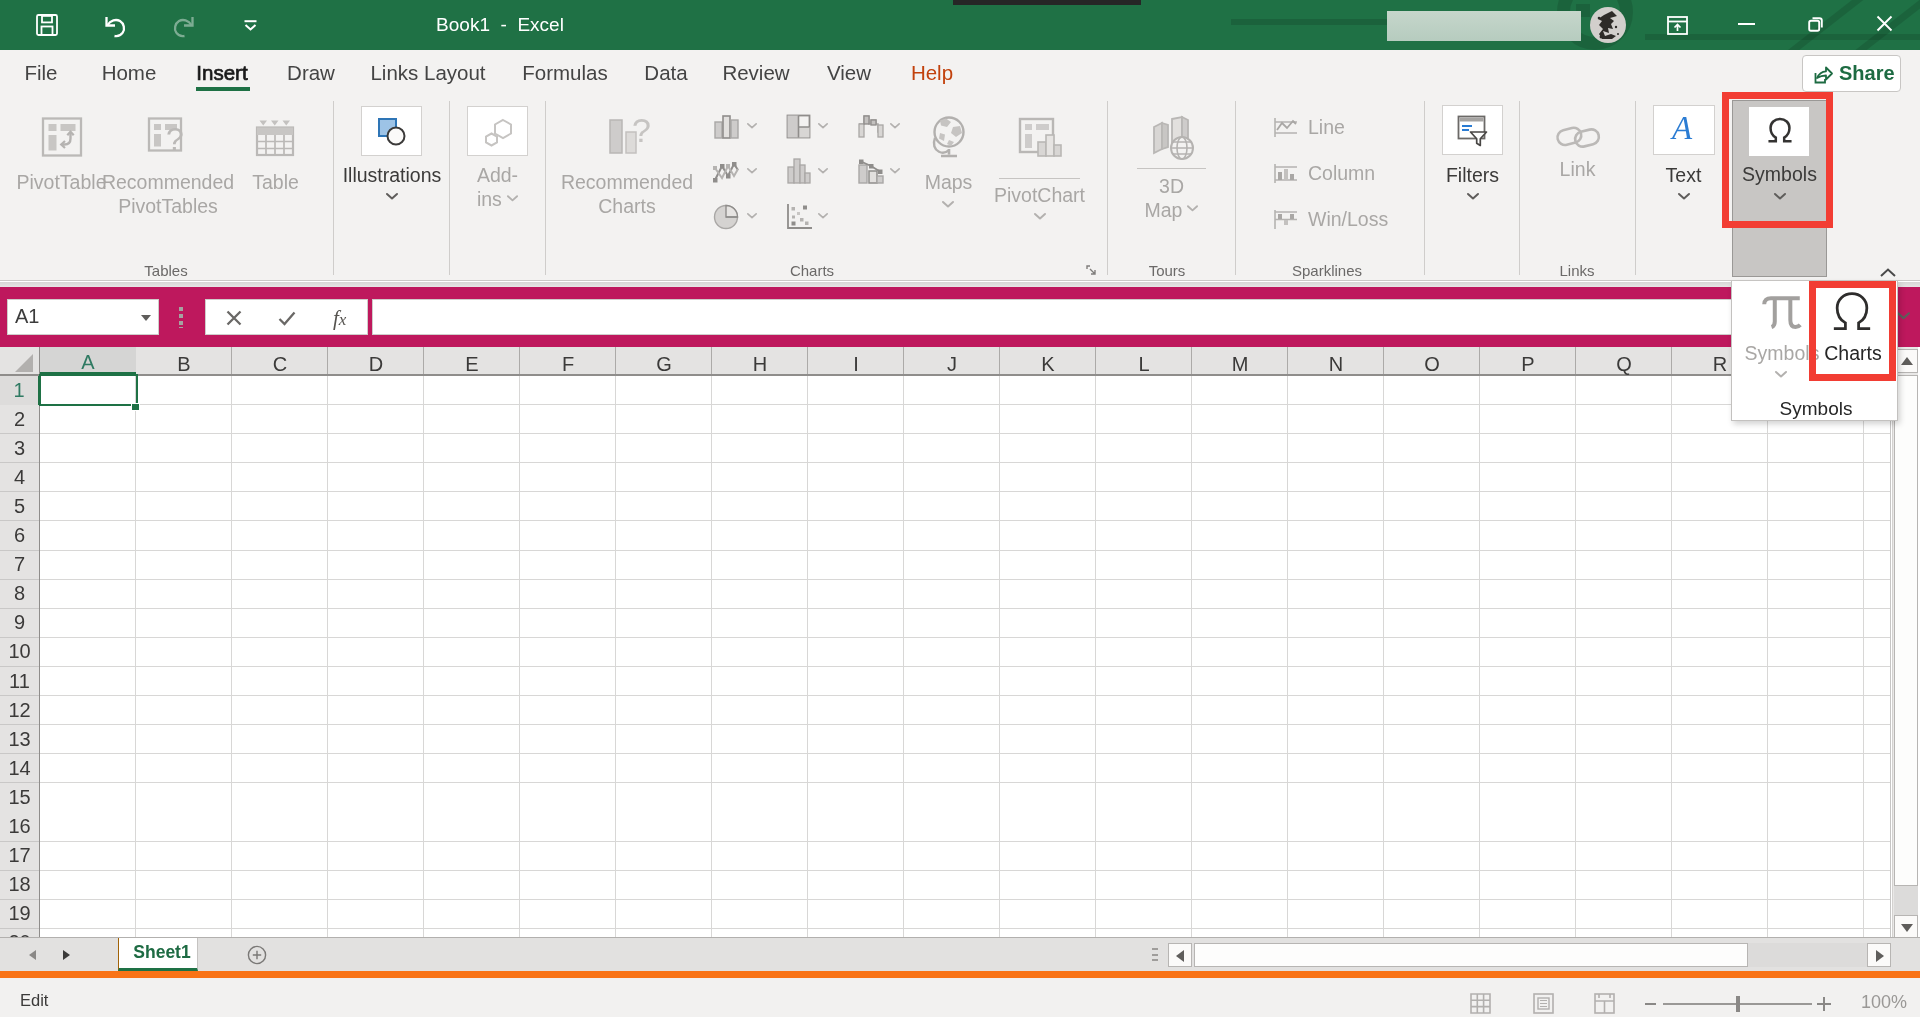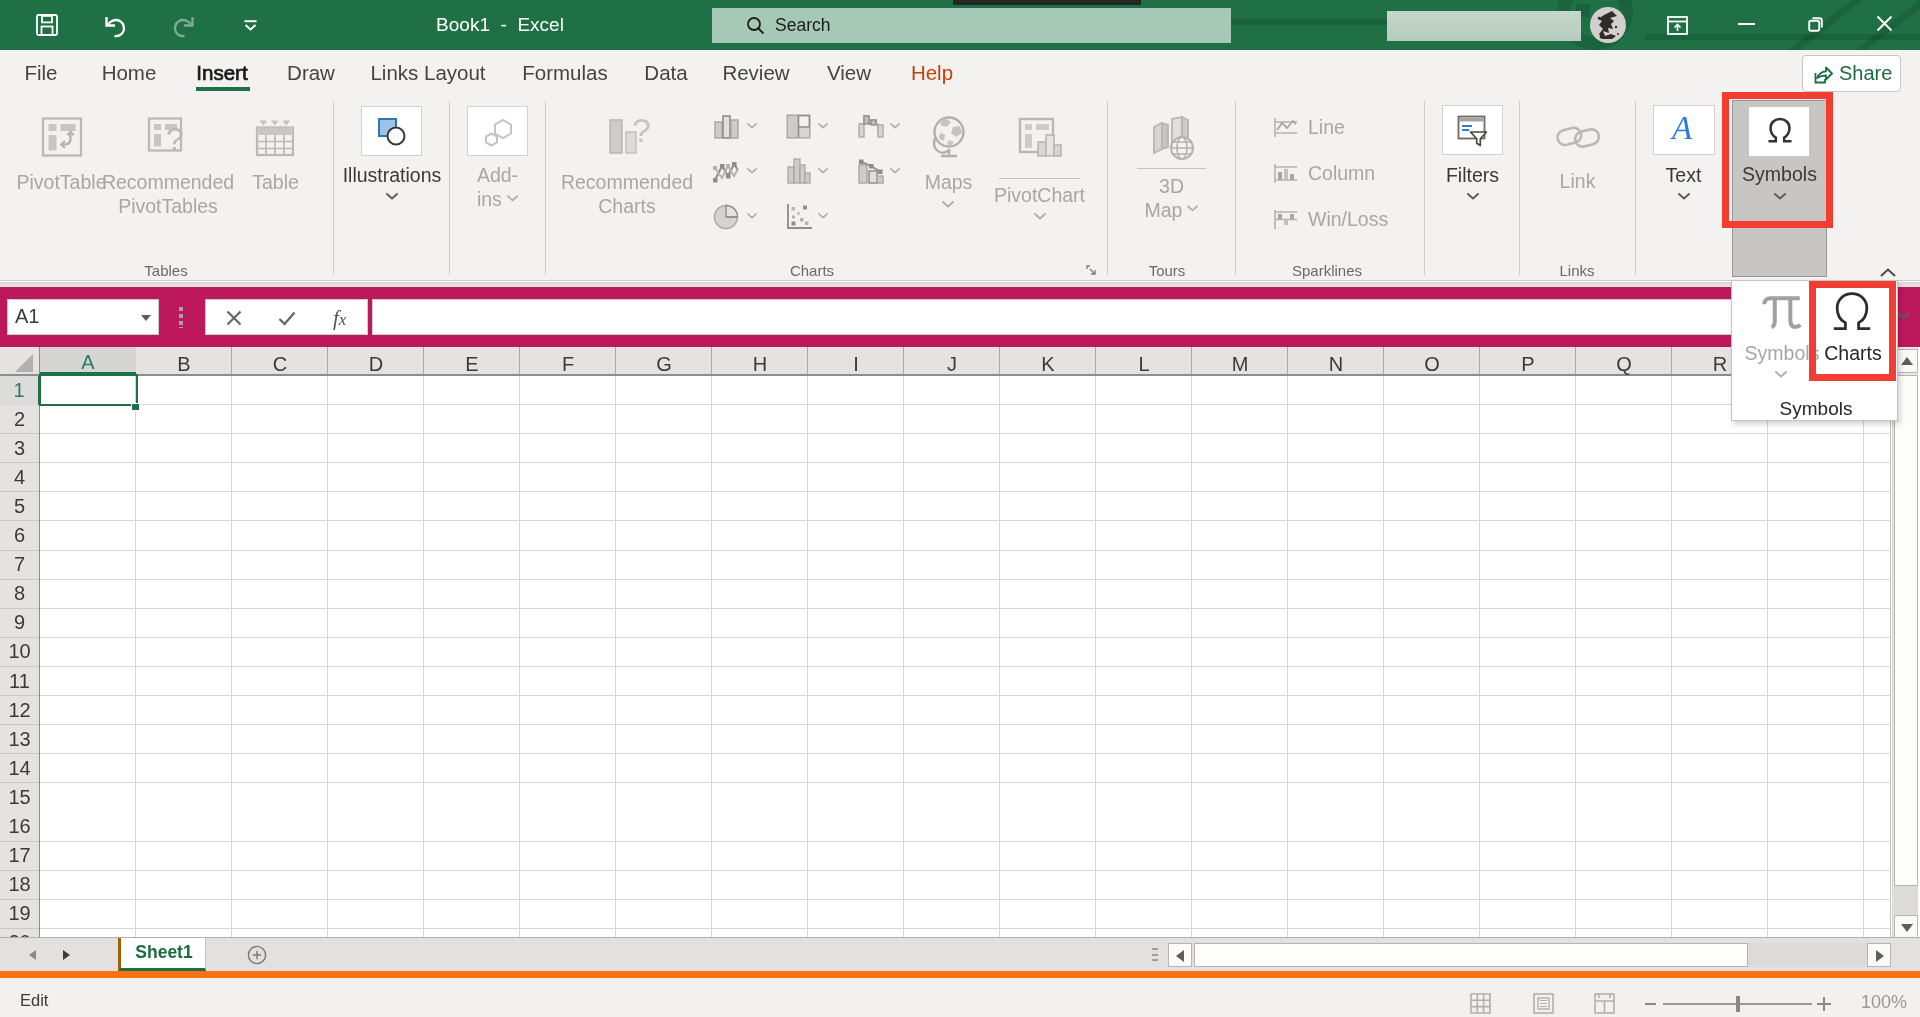--- a/index.html
+++ b/index.html
@@ -43,27 +43,20 @@
   </svg>
   <svg class="ab" style="left:243px;top:20px" width="15" height="11" viewBox="0 0 15 11">
     <line x1="1.5" y1="1.2" x2="13.5" y2="1.2" stroke="#fff" stroke-width="2"></line>
     <path d="M2.5,5 L7.5,9.5 L12.5,5" fill="none" stroke="#fff" stroke-width="2"></path>
   </svg>
 
   <div class="ab ctr" style="left:340px;top:14px;width:320px;font-size:19px;color:#fff">Book1&nbsp; - &nbsp;Excel</div>
 
   <div class="ab" style="left:953px;top:0;width:188px;height:5px;background:#262626"></div>
 
-  <div class="ab" style="left:712px;top:8px;width:519px;height:35px;background:#a5c9b6">
-    <svg class="ab" style="left:34px;top:8px" width="19" height="19" viewBox="0 0 19 19">
-      <circle cx="8" cy="8" r="6" fill="none" stroke="#1c1c1c" stroke-width="1.8"></circle>
-      <line x1="12.5" y1="12.5" x2="17.5" y2="17.5" stroke="#1c1c1c" stroke-width="1.8"></line>
-    </svg>
-    <div class="ab" style="left:63px;top:7px;font-size:17.5px;color:#1b1b1b">Search</div>
-  </div>
 
   <div class="ab" style="left:1387px;top:11px;width:194px;height:30px;background:linear-gradient(180deg,#c6d6cb,#b6ccbf)"></div>
 
   <div class="ab" style="left:1590px;top:7px;width:36px;height:36px;border-radius:50%;background:#d2cfcc;overflow:hidden">
     <svg width="36" height="36" viewBox="0 0 36 36">
       <path d="M14,8 L22,4 L27,9 L20,11 L24,14 L21,17 L23,22 L18,21 L19,26 L13,24 L15,29 L21,27 L26,29 L22,32 L12,32 L9,27 L13,22 L9,18 L12,14 L8,12 Z" fill="#2e2b28"></path>
       <circle cx="9" cy="11" r="1.3" fill="#2e2b28"></circle>
         <circle cx="26" cy="20" r="1.2" fill="#2e2b28"></circle>
       <circle cx="11" cy="30" r="1.4" fill="#2e2b28"></circle>
         <circle cx="28" cy="27" r="1" fill="#2e2b28"></circle>
@@ -97,21 +90,21 @@
   <div class="ab ctr" style="left:636px;top:11px;width:60px;font-size:20.5px;color:#444">Data</div>
   <div class="ab ctr" style="left:716px;top:11px;width:80px;font-size:20.5px;color:#444">Review</div>
   <div class="ab ctr" style="left:819px;top:11px;width:60px;font-size:20.5px;color:#444">View</div>
   <div class="ab ctr" style="left:902px;top:11px;width:60px;font-size:20.5px;color:#c2410c">Help</div>
 
   <div class="ab" style="left:1802px;top:5px;width:99px;height:37px;background:#fff;border:1px solid #c8c6c4;border-radius:4px">
     <svg class="ab" style="left:10px;top:8px" width="21" height="21" viewBox="0 0 21 21">
       <path d="M2.5,9 V18.5 H12 V15" fill="none" stroke="#1d6b42" stroke-width="1.8"></path>
       <path d="M4,14 C6,9.5 9,7.5 13,7.3 L13,3.5 L19,9.5 L13,15.5 L13,11.5 C9.5,11.5 6.5,12.5 4,14 Z" fill="none" stroke="#1d6b42" stroke-width="1.8" stroke-linejoin="round"></path>
     </svg>
-    <div class="ab" style="left:36px;top:6px;font-size:20px;font-weight:400;color:#1d6b42">Share</div>
+    <div class="ab" style="left:36px;top:6px;font-size:20px;font-weight:700;color:#1d6b42">Share</div>
   </div>
 </div>
 
 <div class="ab" id="ribbon" style="left:0;top:95px;width:1920px;height:186px;background:#f3f2f1;border-bottom:1px solid #cbc9c7">
 
   <div class="ab gsep" style="left:333px"></div>
   <div class="ab gsep" style="left:449px"></div>
   <div class="ab gsep" style="left:545px"></div>
   <div class="ab gsep" style="left:1107px"></div>
   <div class="ab gsep" style="left:1235px"></div>
@@ -338,21 +331,21 @@
   </div>
   <div class="ab ctr elbl" style="left:1422px;top:68px;width:101px">Filters</div>
   <svg class="ab chev" style="left:1467px;top:98px" width="12" height="7" viewBox="0 0 12 7">
       <path d="M1,1 L6,5.5 L11,1"></path>
     </svg>
 
   <svg class="ab" style="left:1556px;top:26px" width="45" height="32" viewBox="0 0 45 32">
     <rect x="1.5" y="8" width="24" height="15" rx="7.5" fill="none" stroke="#bbb9b7" stroke-width="2.6" transform="rotate(-14 13 16)"></rect>
     <rect x="19" y="9.5" width="24" height="15" rx="7.5" fill="none" stroke="#bbb9b7" stroke-width="2.6" transform="rotate(-14 31 17)"></rect>
   </svg>
-  <div class="ab ctr dlbl" style="left:1527px;top:74px;width:101px">Link</div>
+  <div class="ab ctr dlbl" style="left:1527px;top:62px;width:101px">Link</div>
   <div class="ab ctr glbl" style="left:1527px;top:167px;width:100px">Links</div>
 
   <div class="ab wbox" style="left:1653px;top:10px;width:62px;height:50px">
     <div class="ab" style="left:18px;top:4px;width:30px;font-size:33px;font-style:italic;color:#2b7cd3;font-family:'Liberation Serif',serif">A</div>
   </div>
   <div class="ab ctr elbl" style="left:1633px;top:68px;width:101px">Text</div>
   <svg class="ab chev" style="left:1678px;top:98px" width="12" height="7" viewBox="0 0 12 7">
       <path d="M1,1 L6,5.5 L11,1"></path>
     </svg>
 
@@ -465,21 +458,21 @@
   <div class="ab" style="left:1px;top:28.5px;width:24px;height:511px;background:#fdfdfc;border:1px solid #b7b5b3"></div>
   <div class="ab" style="left:1px;top:539.5px;width:24px;height:29px;background:#dcdbda"></div>
   <div class="ab" style="left:1px;top:568.5px;width:24px;height:24px;background:#fbfaf9;border:1px solid #b7b5b3">
     <div class="ab" style="left:5.5px;top:8px;width:0;height:0;border-left:6px solid transparent;border-right:6px solid transparent;border-top:8px solid #5f5d5b"></div>
   </div>
 </div>
 
 <div class="ab" id="tabbar" style="left:0;top:937px;width:1920px;height:34px;background:#e2e1e0;border-top:1px solid #b2b0ae">
   <div class="ab" style="left:29px;top:12px;width:0;height:0;border-top:5.5px solid transparent;border-bottom:5.5px solid transparent;border-right:7px solid #8a8886"></div>
   <div class="ab" style="left:63px;top:12px;width:0;height:0;border-top:5.5px solid transparent;border-bottom:5.5px solid transparent;border-left:7px solid #3b3a39"></div>
-  <div class="ab" style="left:118px;top:0;width:88px;height:33px;background:#fff;border-left:3px solid #a16207;border-right:1px solid #c5c3c1;border-bottom:3px solid #1e7145">
+  <div class="ab" style="left:118px;top:0;width:80px;height:33px;background:#fff;border-left:1px solid #a16207;border-right:1px solid #c5c3c1;border-bottom:3px solid #1e7145">
     <div class="ab ctr" style="left:0;top:4px;width:86px;font-size:17.5px;font-weight:700;color:#1e6b43">Sheet1</div>
   </div>
   <svg class="ab" style="left:247px;top:7px" width="20" height="20" viewBox="0 0 20 20">
     <circle cx="10" cy="10" r="8.6" fill="none" stroke="#7a7876" stroke-width="1.4"></circle>
     <path d="M10,5.8 V14.2 M5.8,10 H14.2" stroke="#7a7876" stroke-width="1.4"></path>
   </svg>
 
   <div class="ab" style="left:1152px;top:10px;width:6px;height:13px;background:repeating-linear-gradient(180deg,#9f9d9b 0 2px,transparent 2px 5.5px)"></div>
   <div class="ab" style="left:1168px;top:5px;width:24px;height:24px;background:#fbfaf9;border:1px solid #b7b5b3">
     <div class="ab" style="left:7px;top:5.5px;width:0;height:0;border-top:6px solid transparent;border-bottom:6px solid transparent;border-right:8px solid #5f5d5b"></div>

